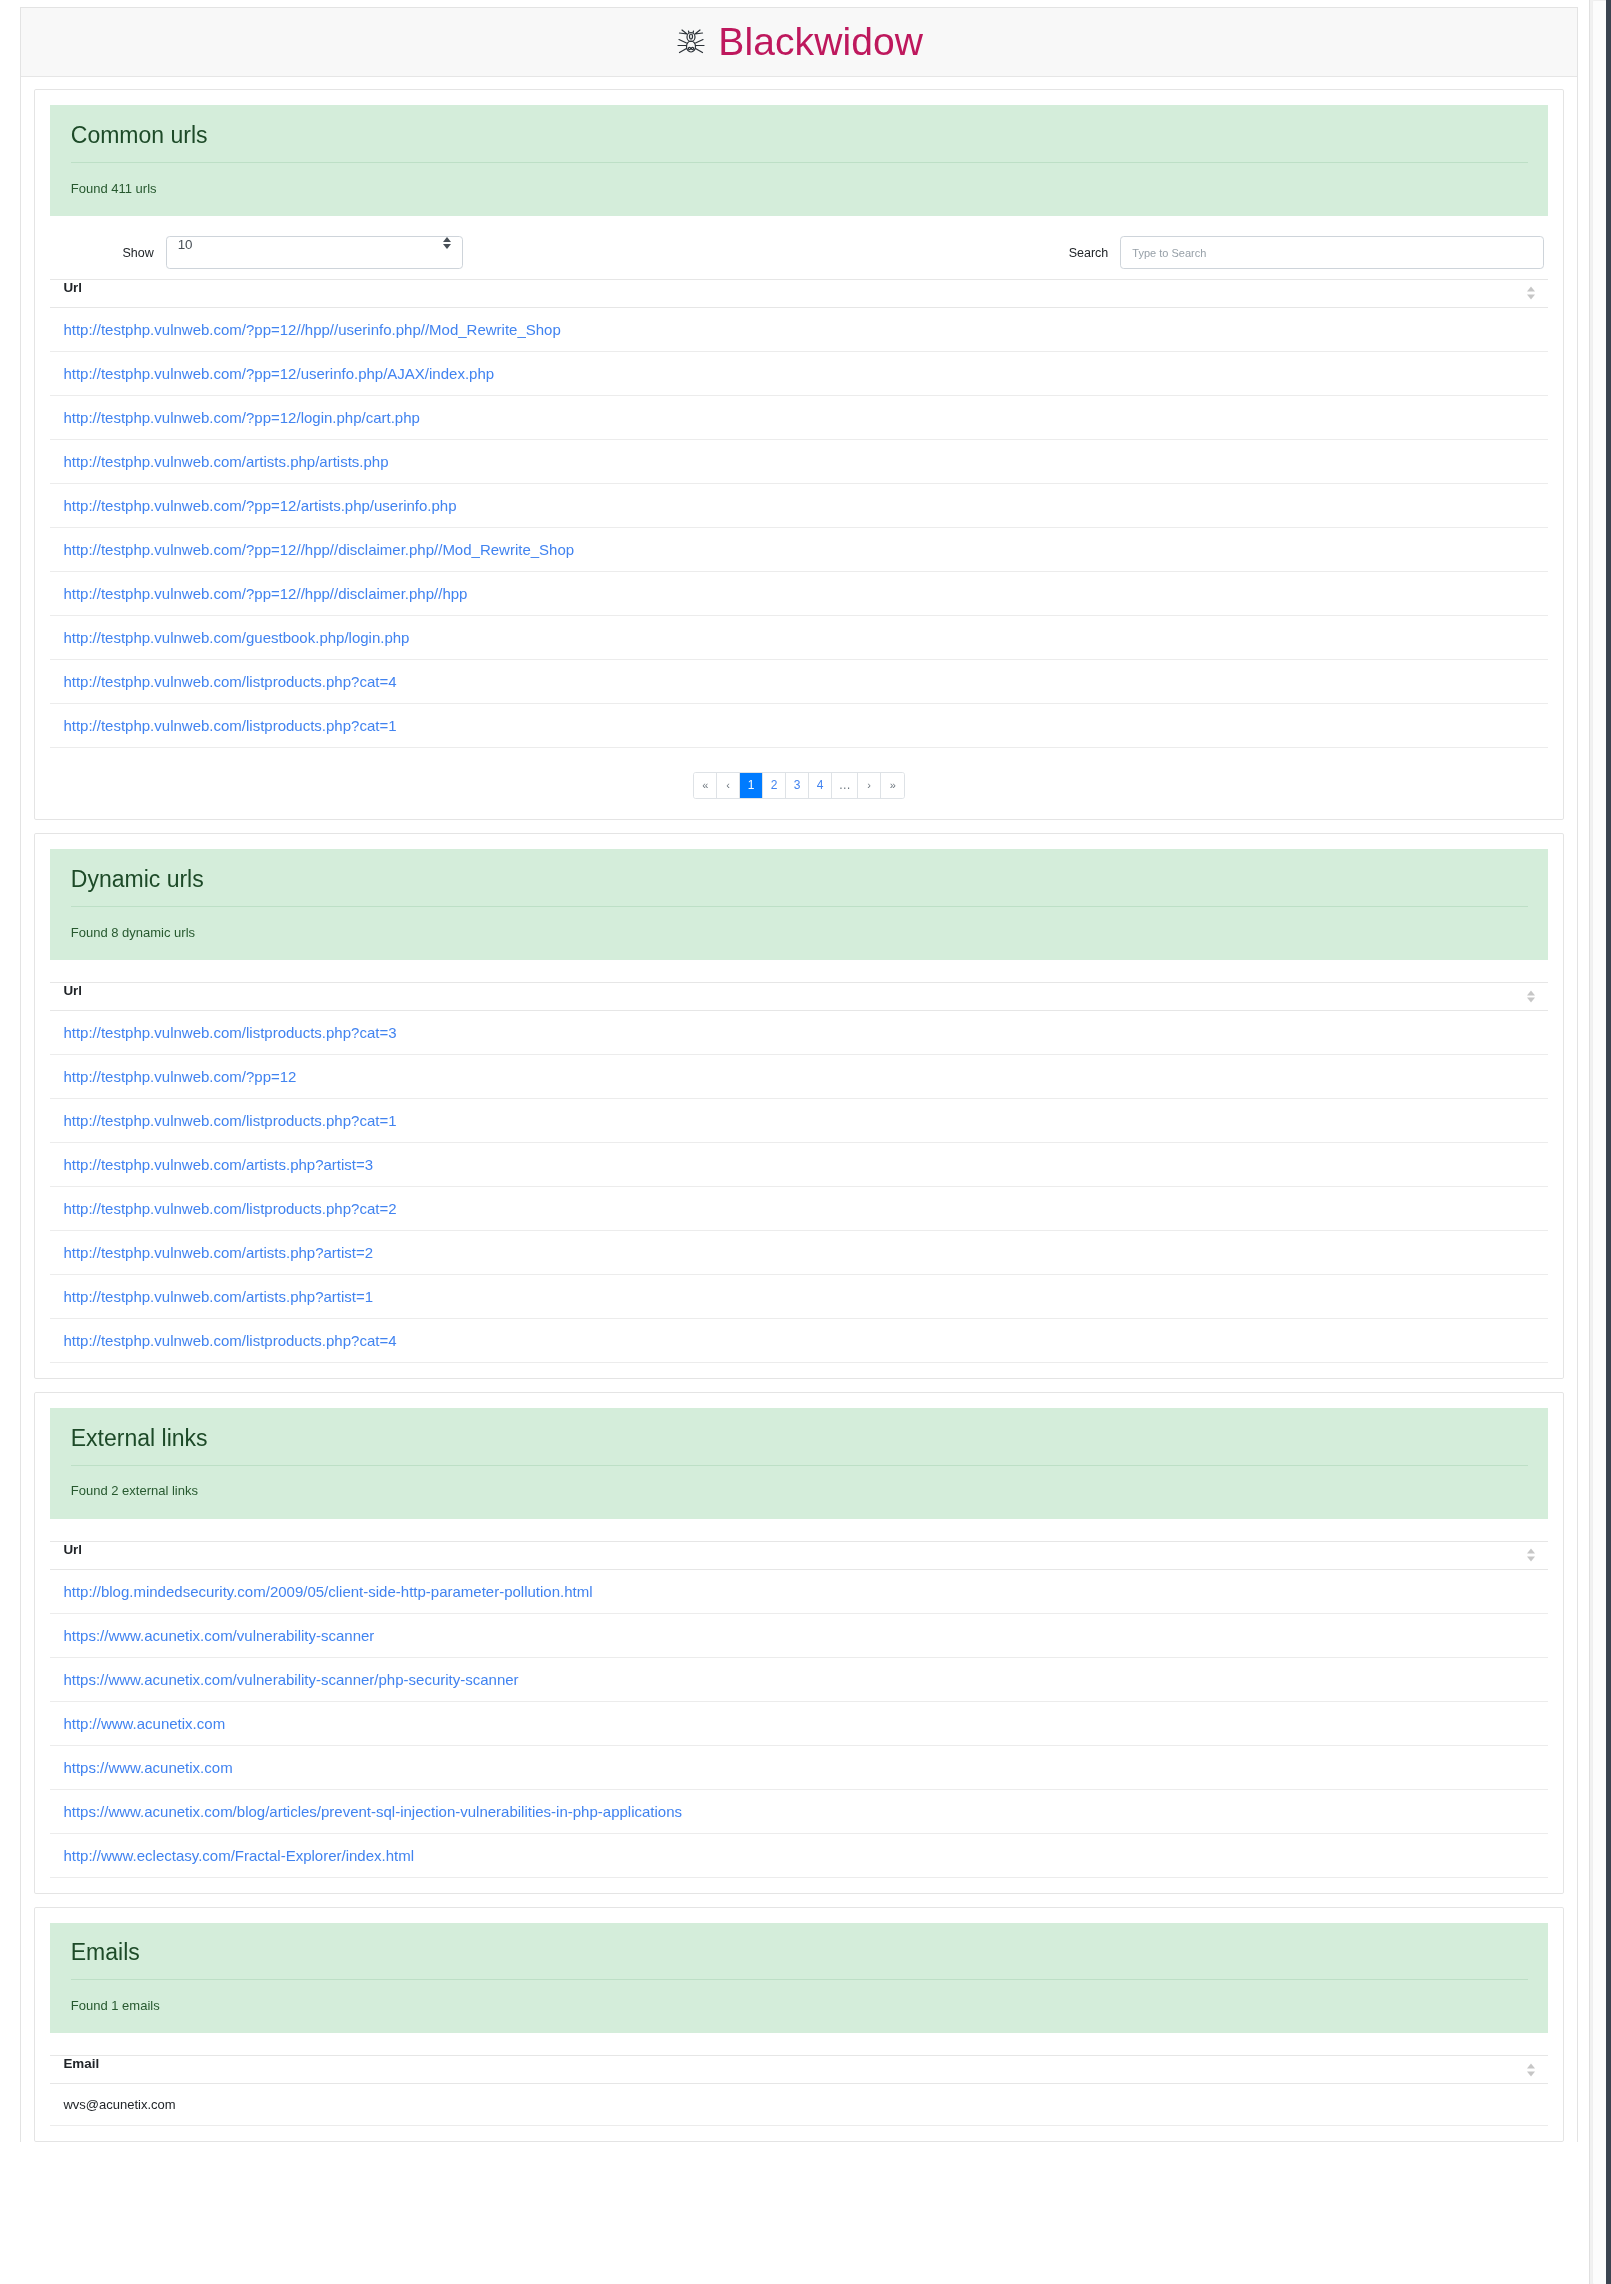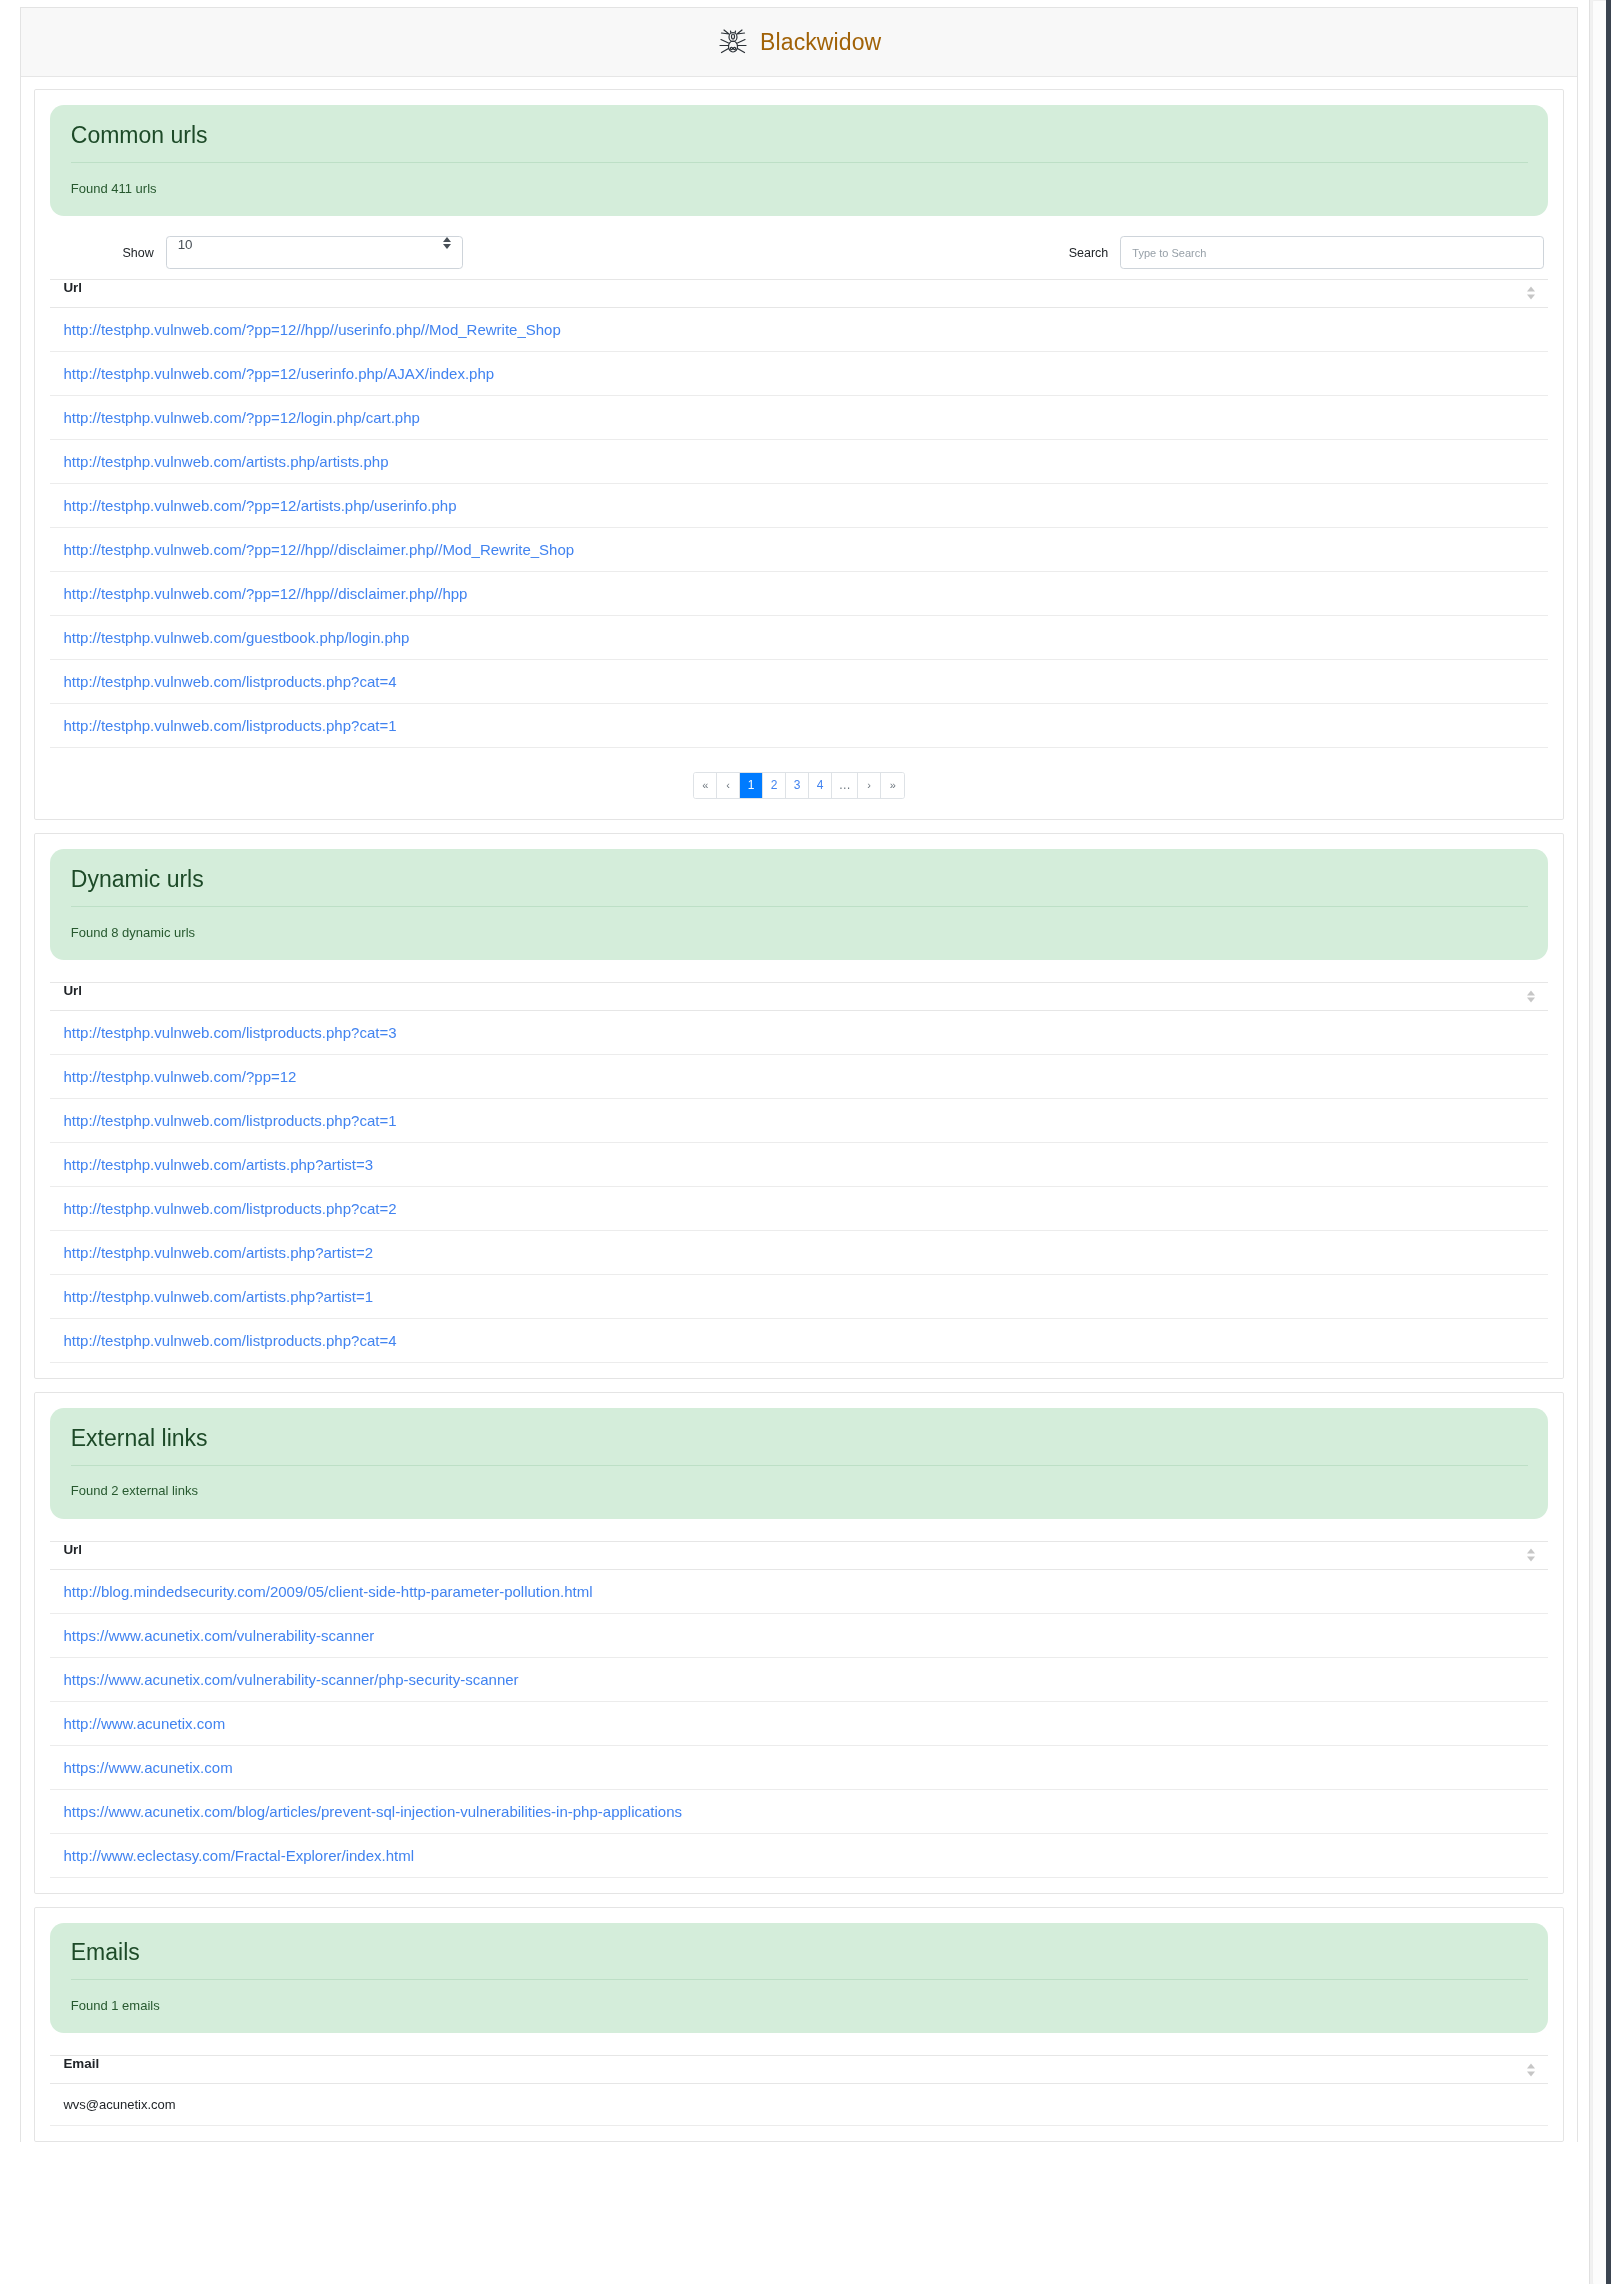--- a/index.html
+++ b/index.html
@@ -36,39 +36,39 @@
     align-items: center;
     justify-content: center;
   }
   .app-title-wrap {
     display: flex;
     align-items: center;
     gap: 11px;
   }
   .spider-icon { width: 32px; height: 32px; display:block; }
   .app-title {
-    font-size: 23px;
-    color: #a16207;
+    font-size: 39px;
+    color: #be185d;
     font-weight: 400;
     letter-spacing: 0.1px;
   }
   
   .card {
     margin: 12px 13px 0 13px;
     border: 0.9px solid #e4e4e4;
     border-radius: 1.9px;
     background: #ffffff;
     padding: 0 0 15px 0;
   }
   .card + .card { margin-top: 13px; }
   .panel-head {
     background: #d4edda;
     margin: 15px 15px 0 15px;
     padding: 16.7px 20.4px 20.4px 20.4px;
-    border-radius: 14px;
+    border-radius: 0;
   }
   .panel-title {
     font-size: 23px;
     color: #1d4a28;
     font-weight: 400;
     padding-bottom: 13px;
     border-bottom: 0.9px solid #bddfc6;
   }
   .panel-sub {
     font-size: 13px;

